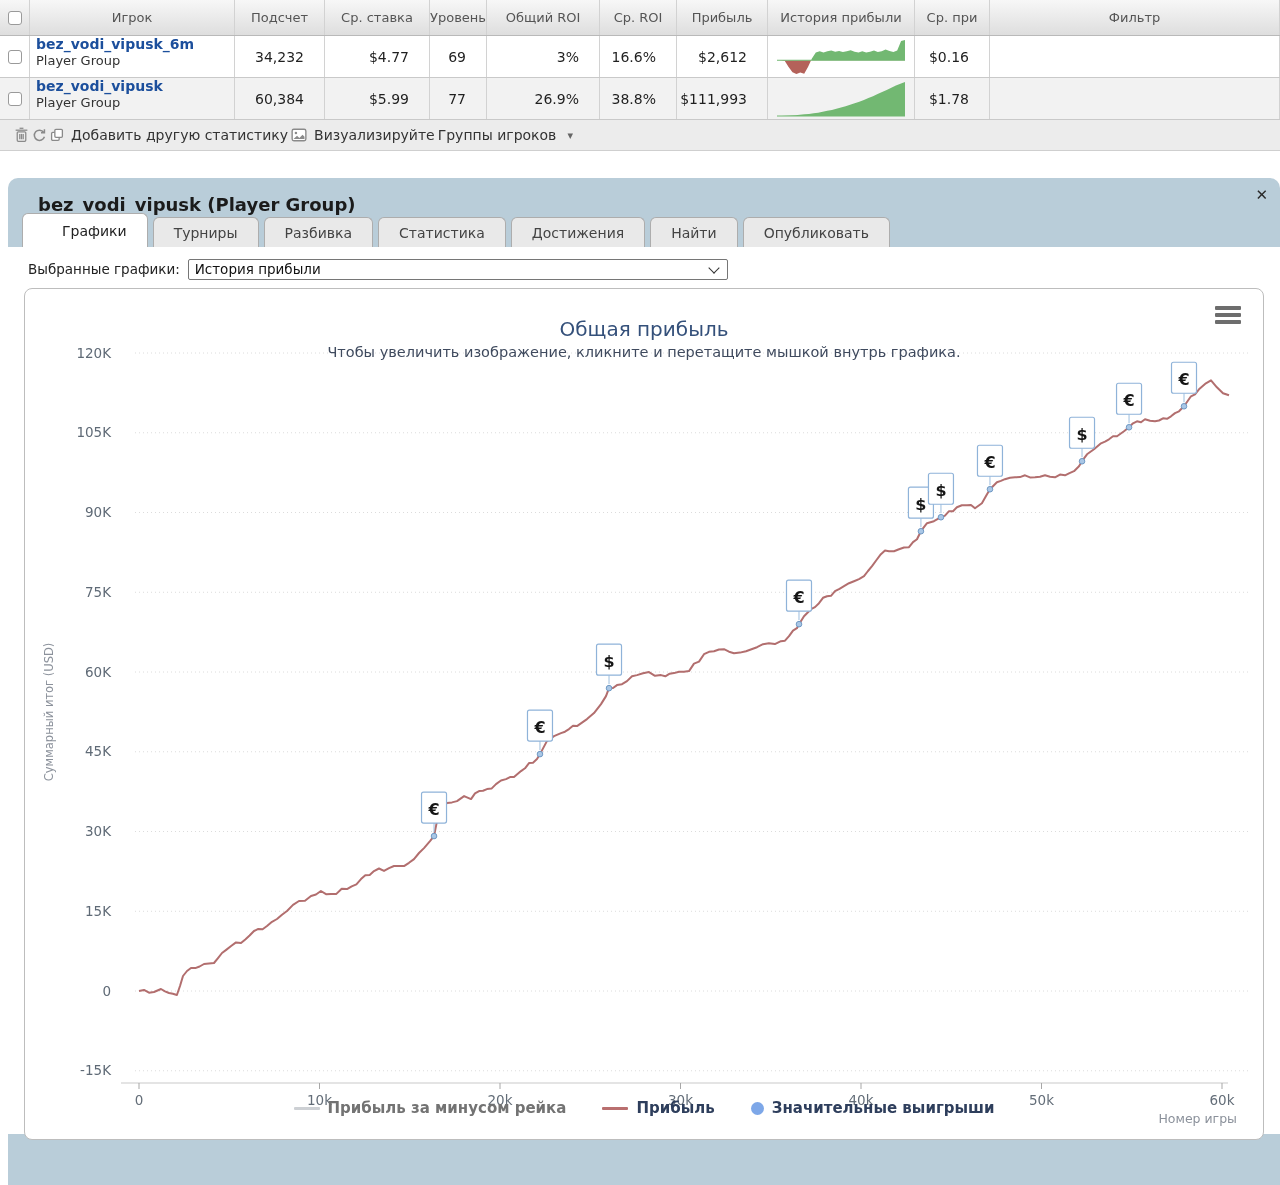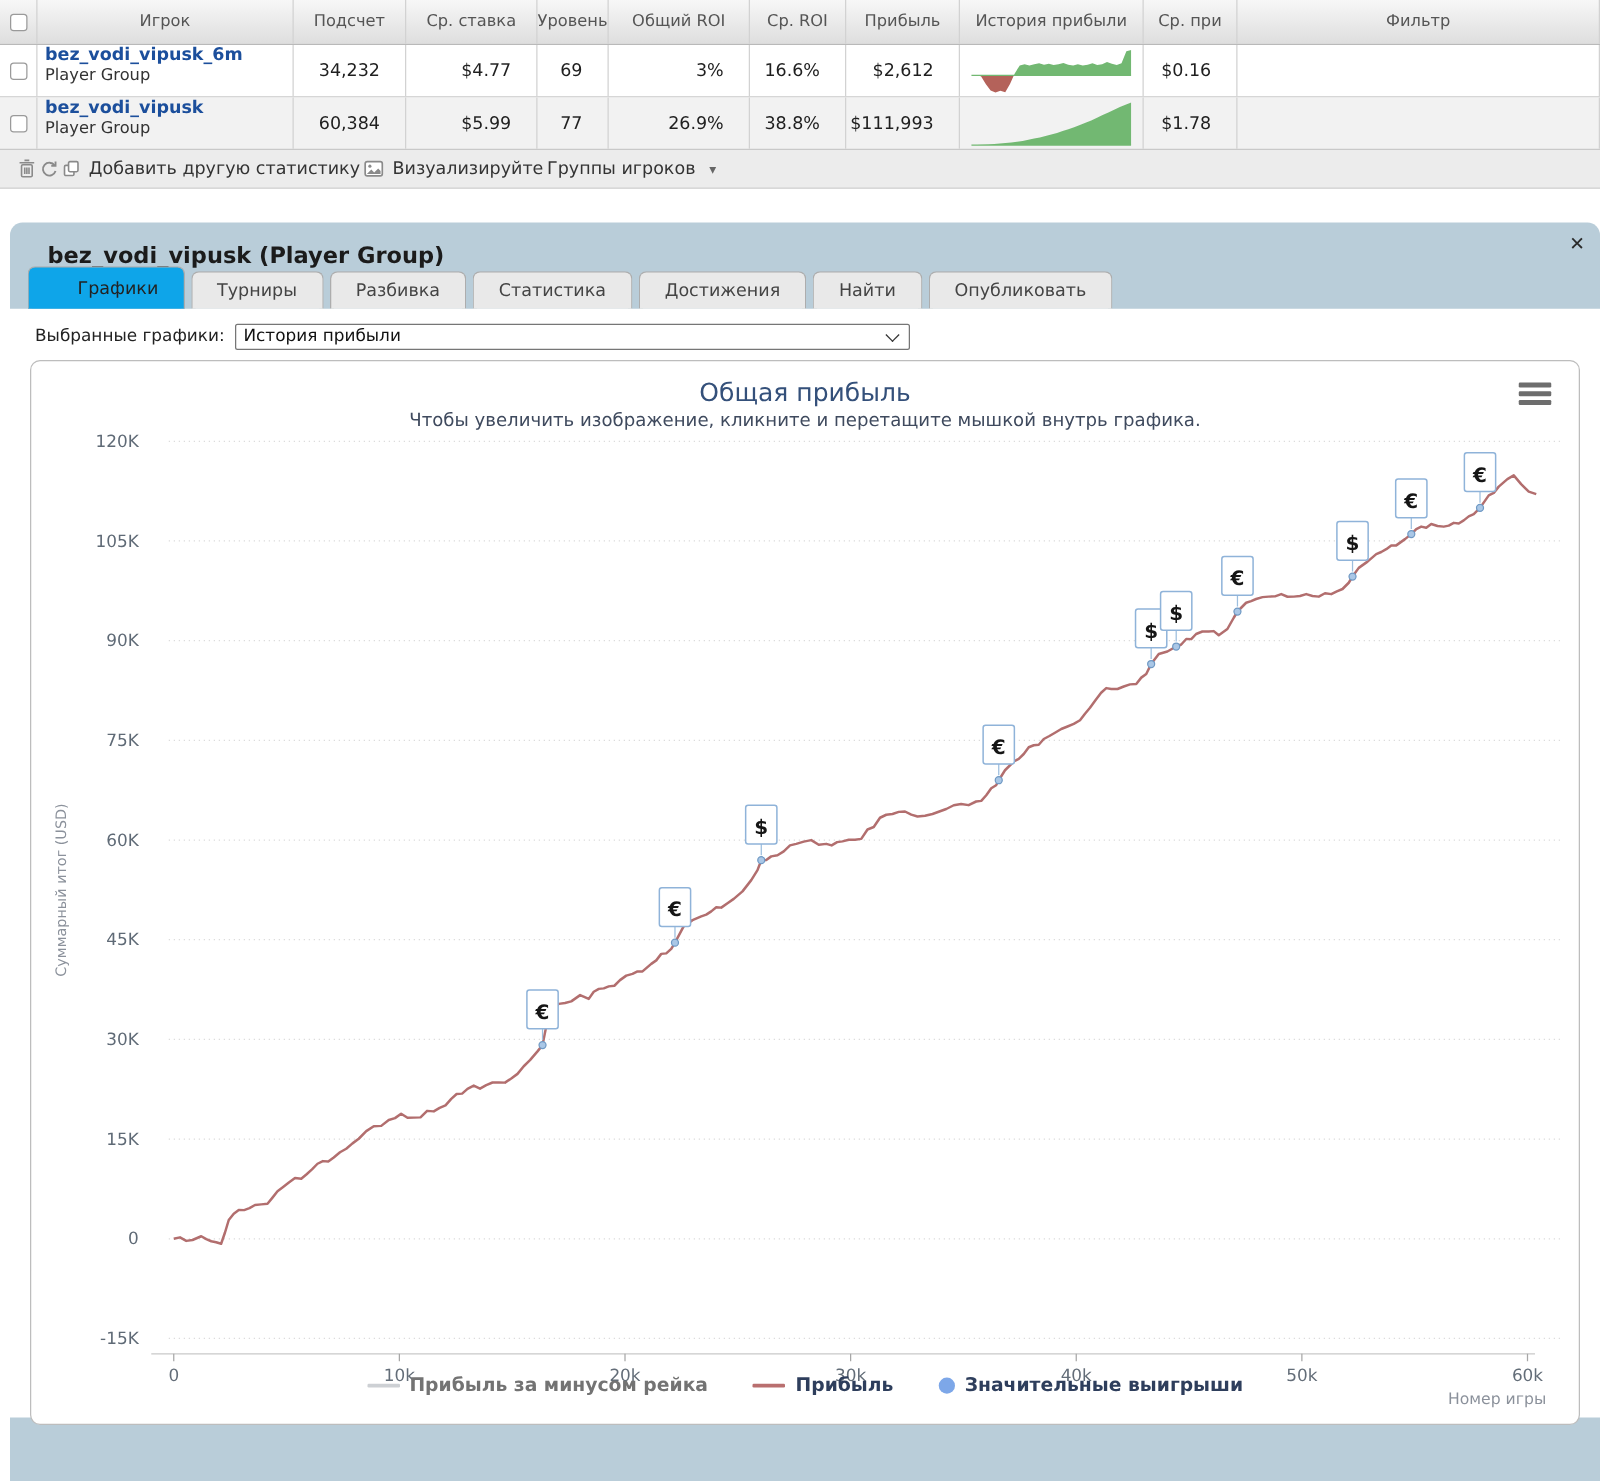--- a/index.html
+++ b/index.html
@@ -22,28 +22,28 @@
   .toolbar{height:30px;background:#ececec;border-bottom:1px solid #cfcfcf;display:flex;align-items:center;gap:3px;padding-left:14px;font-size:14px;color:#333;}
   .tbicon{display:flex;align-items:center;}
   .tblabel{display:flex;align-items:center;gap:7px;}
   .tri{color:#666;font-size:11px;margin-left:4px;}
   
   .panel{position:absolute;left:8px;top:178px;width:1272px;height:1007px;background:#b9cdd9;border-radius:10px 10px 0 0;box-sizing:border-box;}
   .panel-close{position:absolute;top:8px;right:12px;font-size:15px;font-weight:bold;color:#2a2a2a;cursor:pointer;}
   .panel-title{padding:16px 40px 0 30px;height:36px;font-size:18px;font-weight:bold;color:#1b1b1b;box-sizing:border-box;}
   .tabs{display:flex;align-items:flex-end;gap:5px;padding-left:14px;height:33px;}
   .tab{background:#e9e9e9;border:1px solid #adadad;border-bottom:none;border-radius:6px 6px 0 0;padding:0 20px;height:29px;display:flex;align-items:center;font-size:14px;color:#444;cursor:pointer;}
-  .tab.active{background:#0ea5e9;color:#222;height:33px;z-index:2;padding-left:39px;}
+  .tab.active{background:#ffffff;color:#222;height:33px;z-index:2;padding-left:39px;}
   .panel-content{background:#fff;height:887px;position:relative;}
   .select-row{display:flex;align-items:center;padding:9px 0 0 20px;gap:8px;font-size:13.5px;color:#222;height:26px;}
   .selectbox{position:relative;width:540px;height:21px;border:1px solid #767676;border-radius:2px;background:#fff;display:flex;align-items:center;padding-left:6px;font-size:13.5px;color:#111;box-sizing:border-box;cursor:pointer;}
   .chev{position:absolute;right:9px;top:4px;width:7px;height:7px;border-right:1.8px solid #333;border-bottom:1.8px solid #333;transform:rotate(45deg);}
   
   .chart-box{margin:6px 16px 0 16px;height:852px;border:1px solid #bdbdbd;border-radius:8px;background:#fff;position:relative;box-sizing:border-box;}
-  .chart-title{font-size:20px;color:#34507a;text-align:center;margin-top:13px;position:relative;z-index:2;}
+  .chart-title{font-size:20px;color:#34507a;text-align:center;margin-top:28px;position:relative;z-index:2;}
   .chart-sub{font-size:14.5px;color:#3f4a5e;text-align:center;margin-top:3px;position:relative;z-index:2;}
   .burger{position:absolute;top:17px;right:22px;display:flex;flex-direction:column;gap:3.5px;cursor:pointer;z-index:3;}
   .burger span{display:block;width:26px;height:3.5px;background:#6d6d6d;border-radius:1px;}
   #plot{position:absolute;left:0;top:0;z-index:1;}
   .y-title{position:absolute;left:24px;top:423px;transform:translate(-50%,-50%) rotate(-90deg);font-size:11.5px;color:#8b919b;white-space:nowrap;z-index:2;}
   .x-title{position:absolute;top:822px;right:26px;font-size:12.5px;color:#8b919b;z-index:2;}
   .legend{position:absolute;top:810px;left:0;right:0;display:flex;justify-content:center;gap:36px;align-items:center;z-index:2;}
   .li{display:flex;align-items:center;gap:8px;font-size:15px;font-weight:600;color:#2e3e5c;cursor:pointer;}
   .li .dash{display:inline-block;width:26px;height:3px;border-radius:1px;}
   .li .dot{display:inline-block;width:13px;height:13px;border-radius:50%;}

